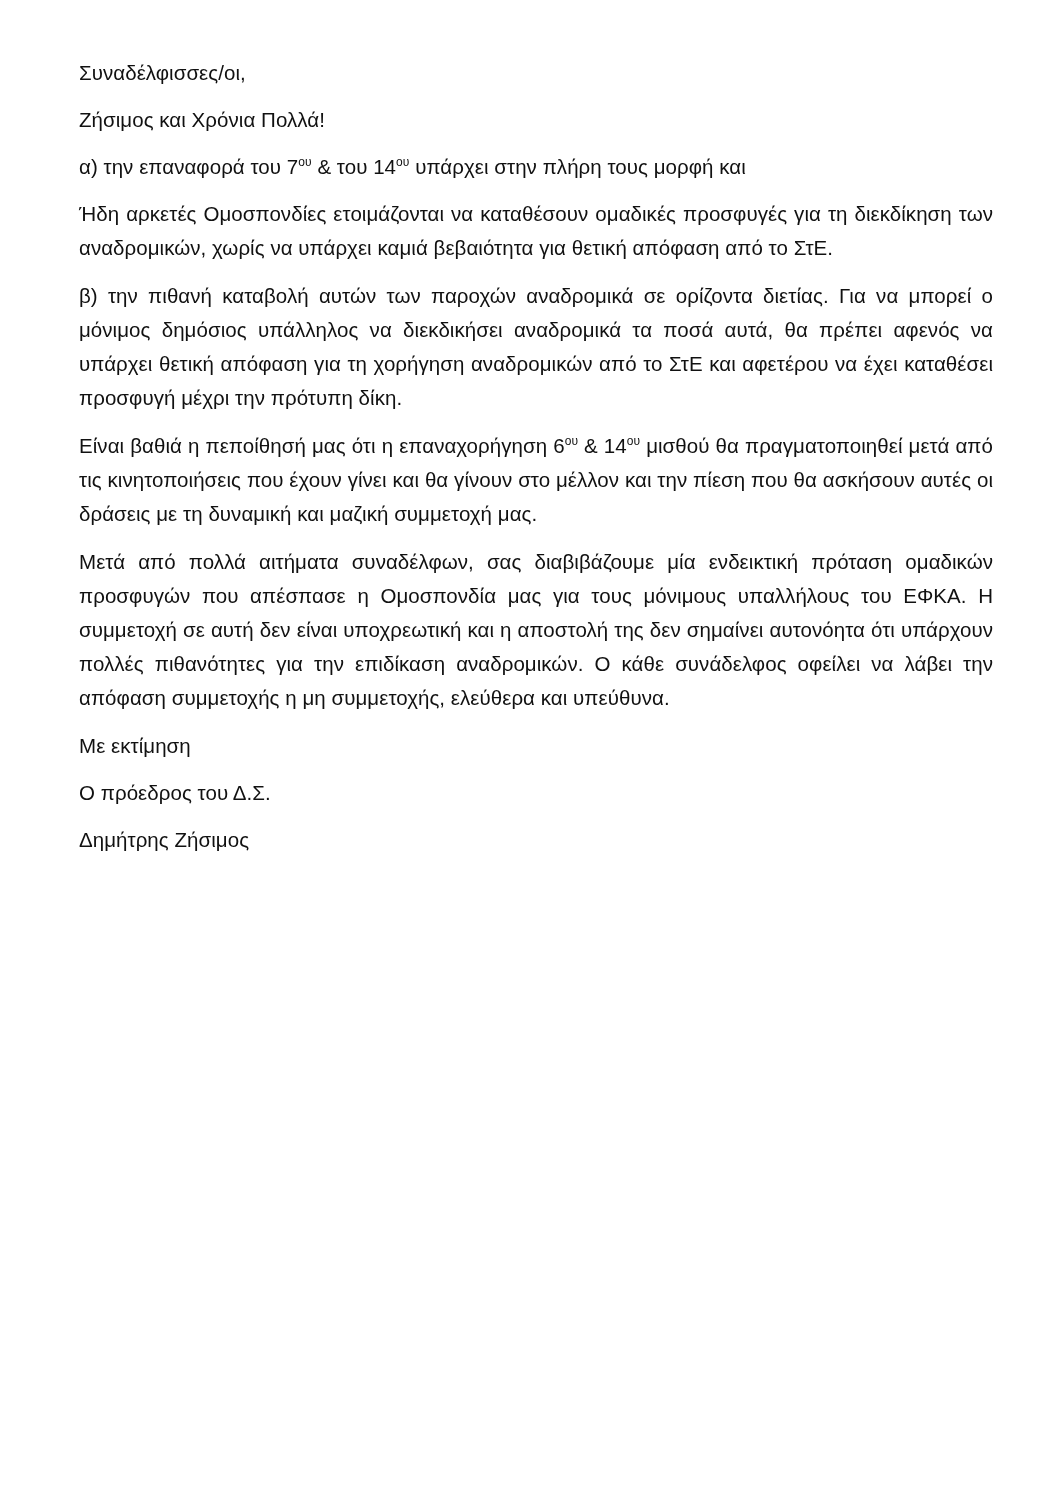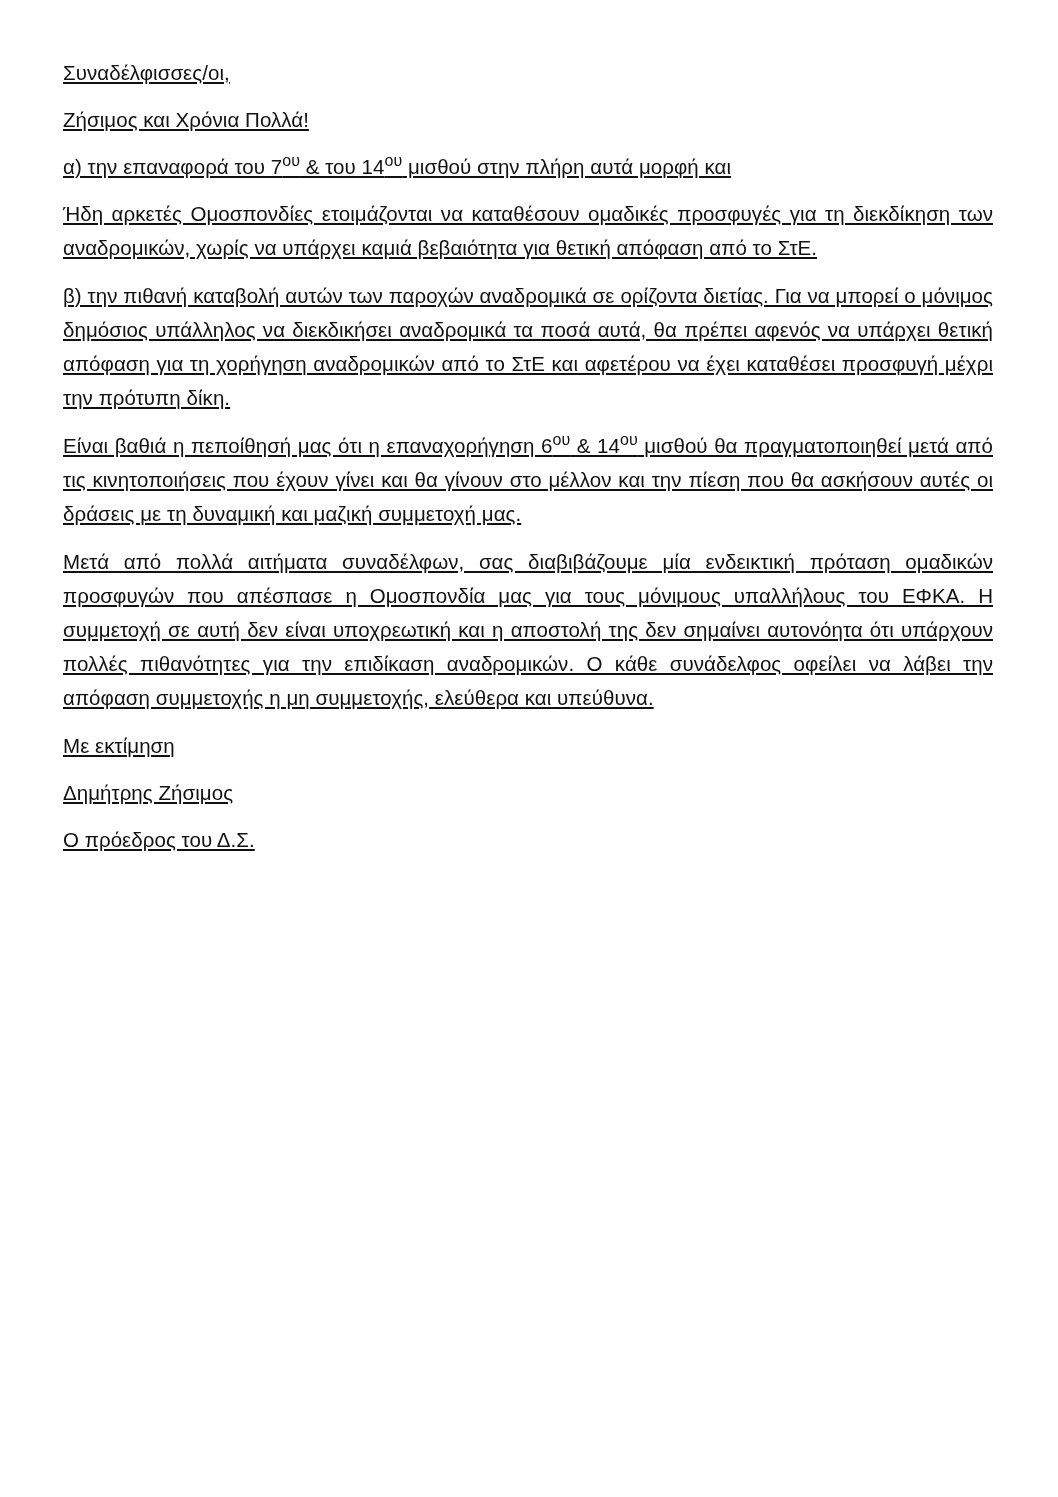--- a/index.html
+++ b/index.html
@@ -18,41 +18,40 @@
       left: 63px;
       top: 56px;
       width: 930px;
       color: #111111;
       font-family: "Liberation Sans", sans-serif;
       font-size: 20.5px;
       line-height: 34px;
       letter-spacing: 0.05px;
     }
     .para {
-      margin: 0 0 14px 0;
+      margin: 0 0 14px 16px;
       text-align: justify;
       text-align-last: left;
-      text-decoration: underline;
     }
     .para.short {
       margin-bottom: 13px;
     }
     sup {
-      font-size: 16px;
+      font-size: 12px;
       line-height: 0;
       vertical-align: 8px;
     }
   </style>
 </head>
 <body>
 
 <div class="page">
   <p class="para short">Συναδέλφισσες/οι,</p>
   <p class="para short">Ζήσιμος και Χρόνια Πολλά!</p>
-  <p class="para short"><span>α) την επαναφορά του 7</span><sup>ου</sup><span> &amp; του 14</span><sup>ου</sup><span> μισθού στην πλήρη αυτά μορφή και</span></p>
+  <p class="para short"><span>α) την επαναφορά του 7</span><sup>ου</sup><span> &amp; του 14</span><sup>ου</sup><span> υπάρχει στην πλήρη τους μορφή και</span></p>
   <p class="para">Ήδη αρκετές Ομοσπονδίες ετοιμάζονται να καταθέσουν ομαδικές προσφυγές για τη διεκδίκηση των αναδρομικών, χωρίς να υπάρχει καμιά βεβαιότητα για θετική απόφαση από το ΣτΕ.</p>
   <p class="para">β) την πιθανή καταβολή αυτών των παροχών αναδρομικά σε ορίζοντα διετίας. Για να μπορεί ο μόνιμος δημόσιος υπάλληλος να διεκδικήσει αναδρομικά τα ποσά αυτά, θα πρέπει αφενός να υπάρχει θετική απόφαση για τη χορήγηση αναδρομικών από το ΣτΕ και αφετέρου να έχει καταθέσει προσφυγή μέχρι την πρότυπη δίκη.</p>
   <p class="para"><span>Είναι βαθιά η πεποίθησή μας ότι η επαναχορήγηση 6</span><sup>ου</sup><span> &amp; 14</span><sup>ου</sup><span> μισθού θα πραγματοποιηθεί μετά από τις κινητοποιήσεις που έχουν γίνει και θα γίνουν στο μέλλον και την πίεση που θα ασκήσουν αυτές οι δράσεις με τη δυναμική και μαζική συμμετοχή μας.</span></p>
   <p class="para">Μετά από πολλά αιτήματα συναδέλφων, σας διαβιβάζουμε μία ενδεικτική πρόταση ομαδικών προσφυγών που απέσπασε η Ομοσπονδία μας για τους μόνιμους υπαλλήλους του ΕΦΚΑ. Η συμμετοχή σε αυτή δεν είναι υποχρεωτική και η αποστολή της δεν σημαίνει αυτονόητα ότι υπάρχουν πολλές πιθανότητες για την επιδίκαση αναδρομικών. Ο κάθε συνάδελφος οφείλει να λάβει την απόφαση συμμετοχής η μη συμμετοχής, ελεύθερα και υπεύθυνα.</p>
   <p class="para short">Με εκτίμηση</p>
+  <p class="para short">Ο πρόεδρος του Δ.Σ.</p>
   <p class="para short">Δημήτρης Ζήσιμος</p>
-  <p class="para short">Ο πρόεδρος του Δ.Σ.</p>
 </div>
 
 </body></html>

